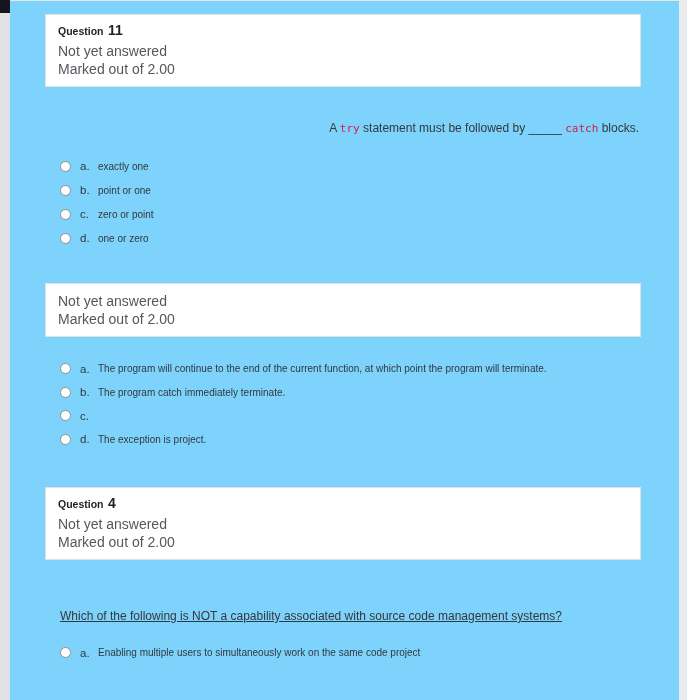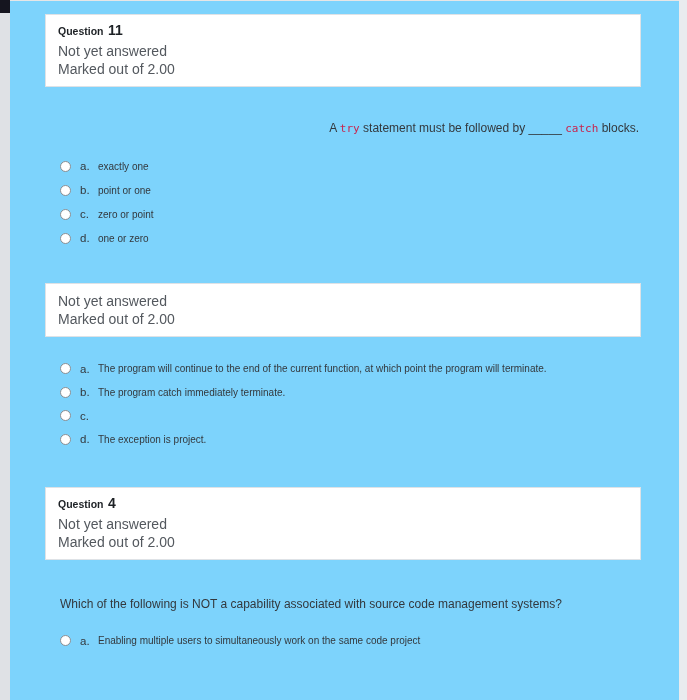--- a/index.html
+++ b/index.html
@@ -64,21 +64,21 @@
     font-size: 11.5px; color: #33383d; width: 18px; flex: 0 0 18px;
   }
   .otext { font-size: 10px; color: #33383d; }
   
   .q1 .qtext { margin-top: 33px; text-align: right; }
   .q1 .options { margin-top: 17px; }
   .q2 { margin-top: 33px; }
   .q2 .qtext { margin-top: 37px; }
   .q2 .options { margin-top: 20px; }
   .q3 { margin-top: 36px; }
-  .q3 .qtext { margin-top: 36px; }
+  .q3 .qtext { margin-top: 48px; text-decoration: underline; }
   .q3 .options { margin-top: 19px; }
 </style>
 </head>
 <body>
 
 <div class="page">
   <div class="left-edge"></div>
   <div class="corner-notch"></div>
 
   <div class="content">

